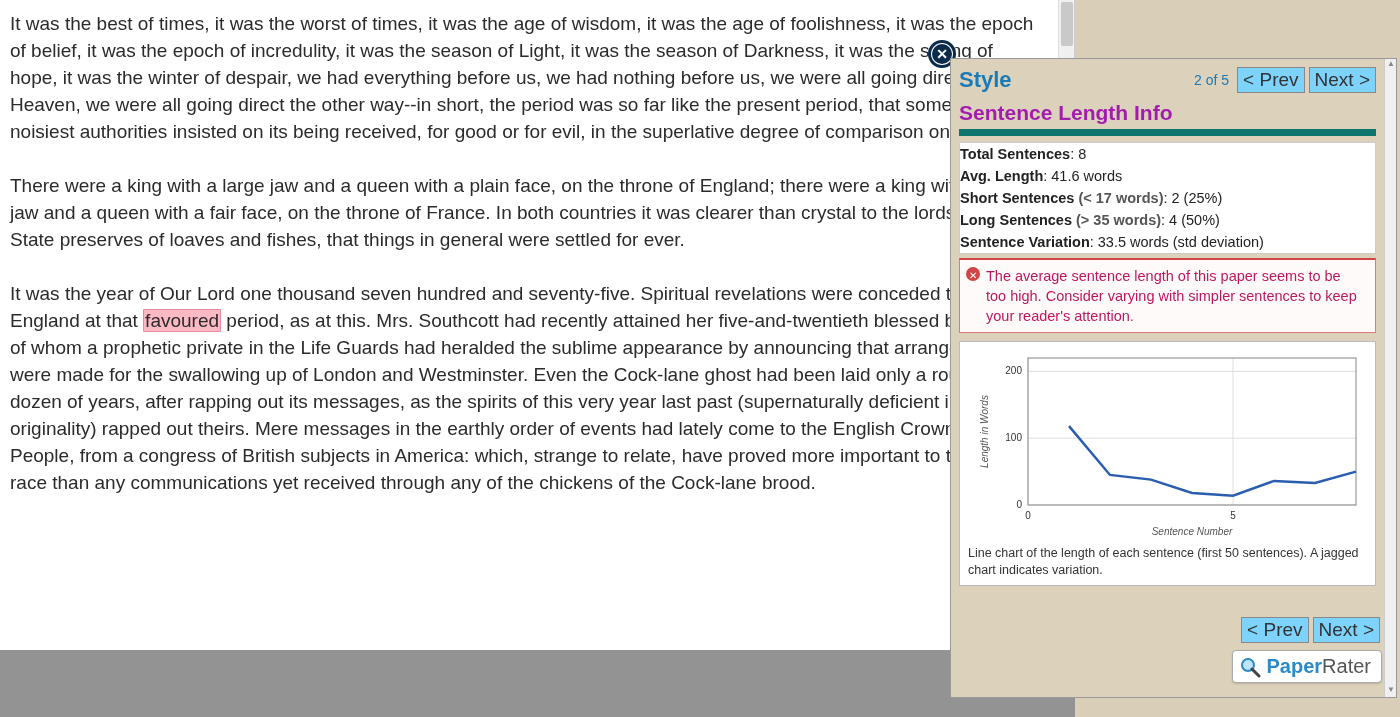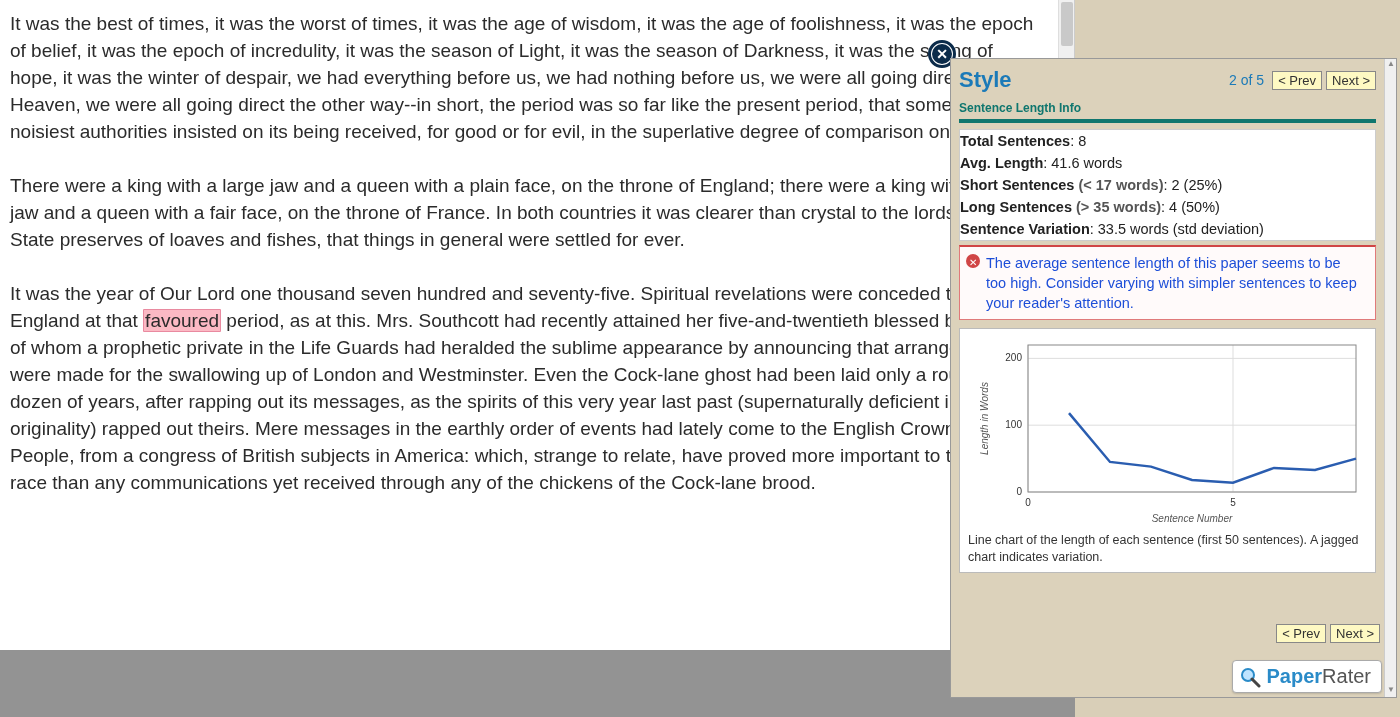--- a/index.html
+++ b/index.html
@@ -19,34 +19,34 @@
   .red-circ { position:absolute; left: 991px; top: 42px; width: 26px; height:26px; background:#c62b2b; border-radius:50%; z-index:0; }
   .panel { position: absolute; left: 950px; top: 58px; width: 447px; height: 640px; background: #dcd2bb; border: 1px solid #999; z-index: 5; }
   .panel-inner { position:absolute; left:0; top:0; right:12px; bottom:0; padding: 8px 8px 8px 8px; }
   .panel-scroll { position:absolute; right:0; top:0; width:12px; height:100%; background:#f0f0f0; border-left:1px solid #ccc; }
   .panel-scroll .arrow { position:absolute; left:1px; width:10px; height:12px; font-size:8px; text-align:center; color:#888; }
   .panel-scroll .arrow.down { bottom:0; }
   .hdr-row { display:flex; align-items:center; justify-content:space-between; }
   .style-title { color:#1b7ab8; font-weight:bold; font-size:22px; }
   .nav-group { display:flex; align-items:center; gap:4px; font-size:14px; }
   .counter { color:#1b7ab8; margin-right:4px; }
-  .nav-btn { background:#fef9c3; border:1px solid #888; padding:1px 5px; font-size:13px; cursor:pointer; color:#333; }
-  .subhead { color:#0f766e; font-weight:bold; font-size:12px; margin-top:8px; border-bottom:4px solid #0f766e; padding-bottom:4px; }
+  .nav-btn { background:#7dd3fc; border:1px solid #888; padding:1px 5px; font-size:19px; cursor:pointer; color:#333; }
+  .subhead { color:#a21caf; font-weight:bold; font-size:21px; margin-top:8px; border-bottom:7px solid #0f766e; padding-bottom:4px; }
   .stats { background:#fff; border:1px solid #ccc; font-size:14.5px; color:#222; margin-top:6px; }
   .stats .row { padding: 3px 0; }
   .stats .row b { font-weight:bold; }
   .stats .sub { color:#555; font-weight:bold; }
-  .warn { border:1px solid #e07a7a; border-top:2px solid #d04545; background:#fffafa; margin-top:4px; padding:6px 12px 6px 26px; position:relative; color:#1d4ed8; font-size:14.5px; line-height:20px; }
+  .warn { border:1px solid #e07a7a; border-top:2px solid #d04545; background:#fffafa; margin-top:4px; padding:6px 12px 6px 26px; position:relative; color:#be185d; font-size:14.5px; line-height:20px; }
   .warn::before { content:""; position:absolute; left:6px; top:7px; width:14px; height:14px; background:#d04545; border-radius:50%; }
   .warn::after { content:"✕"; position:absolute; left:9px; top:6px; font-size:10px; color:#fff; }
   .chartbox { background:#fff; border:1px solid #bbb; margin-top:8px; padding:4px; }
   .chartbox svg { display:block; margin:0 auto; }
   .caption { font-size:12.5px; color:#333; padding:4px 4px 2px 4px; line-height:17px; }
   .foot-nav { position:absolute; right:16px; bottom:54px; display:flex; gap:4px; }
-  .brand { position:absolute; right:14px; bottom:4px; background:#fff; border:1px solid #aaa; border-radius:4px; padding:4px 10px 4px 6px; display:flex; align-items:center; gap:6px; box-shadow:0 1px 2px rgba(0,0,0,.15); }
+  .brand { position:absolute; right:14px; bottom:14px; background:#fff; border:1px solid #aaa; border-radius:4px; padding:4px 10px 4px 6px; display:flex; align-items:center; gap:6px; box-shadow:0 1px 2px rgba(0,0,0,.15); }
   .brand .mag { width:22px; height:22px; position:relative; }
   .brand-txt { font-size:20px; font-weight:500; }
   .brand-txt .p1 { color:#2a8bc8; font-weight:bold; }
   .brand-txt .p2 { color:#555; }
   .axis-label { font-size:10px; fill:#555; font-style:italic; }
   .tick { font-size:10px; fill:#333; }
 </style>
 </head>
 <body>
 

